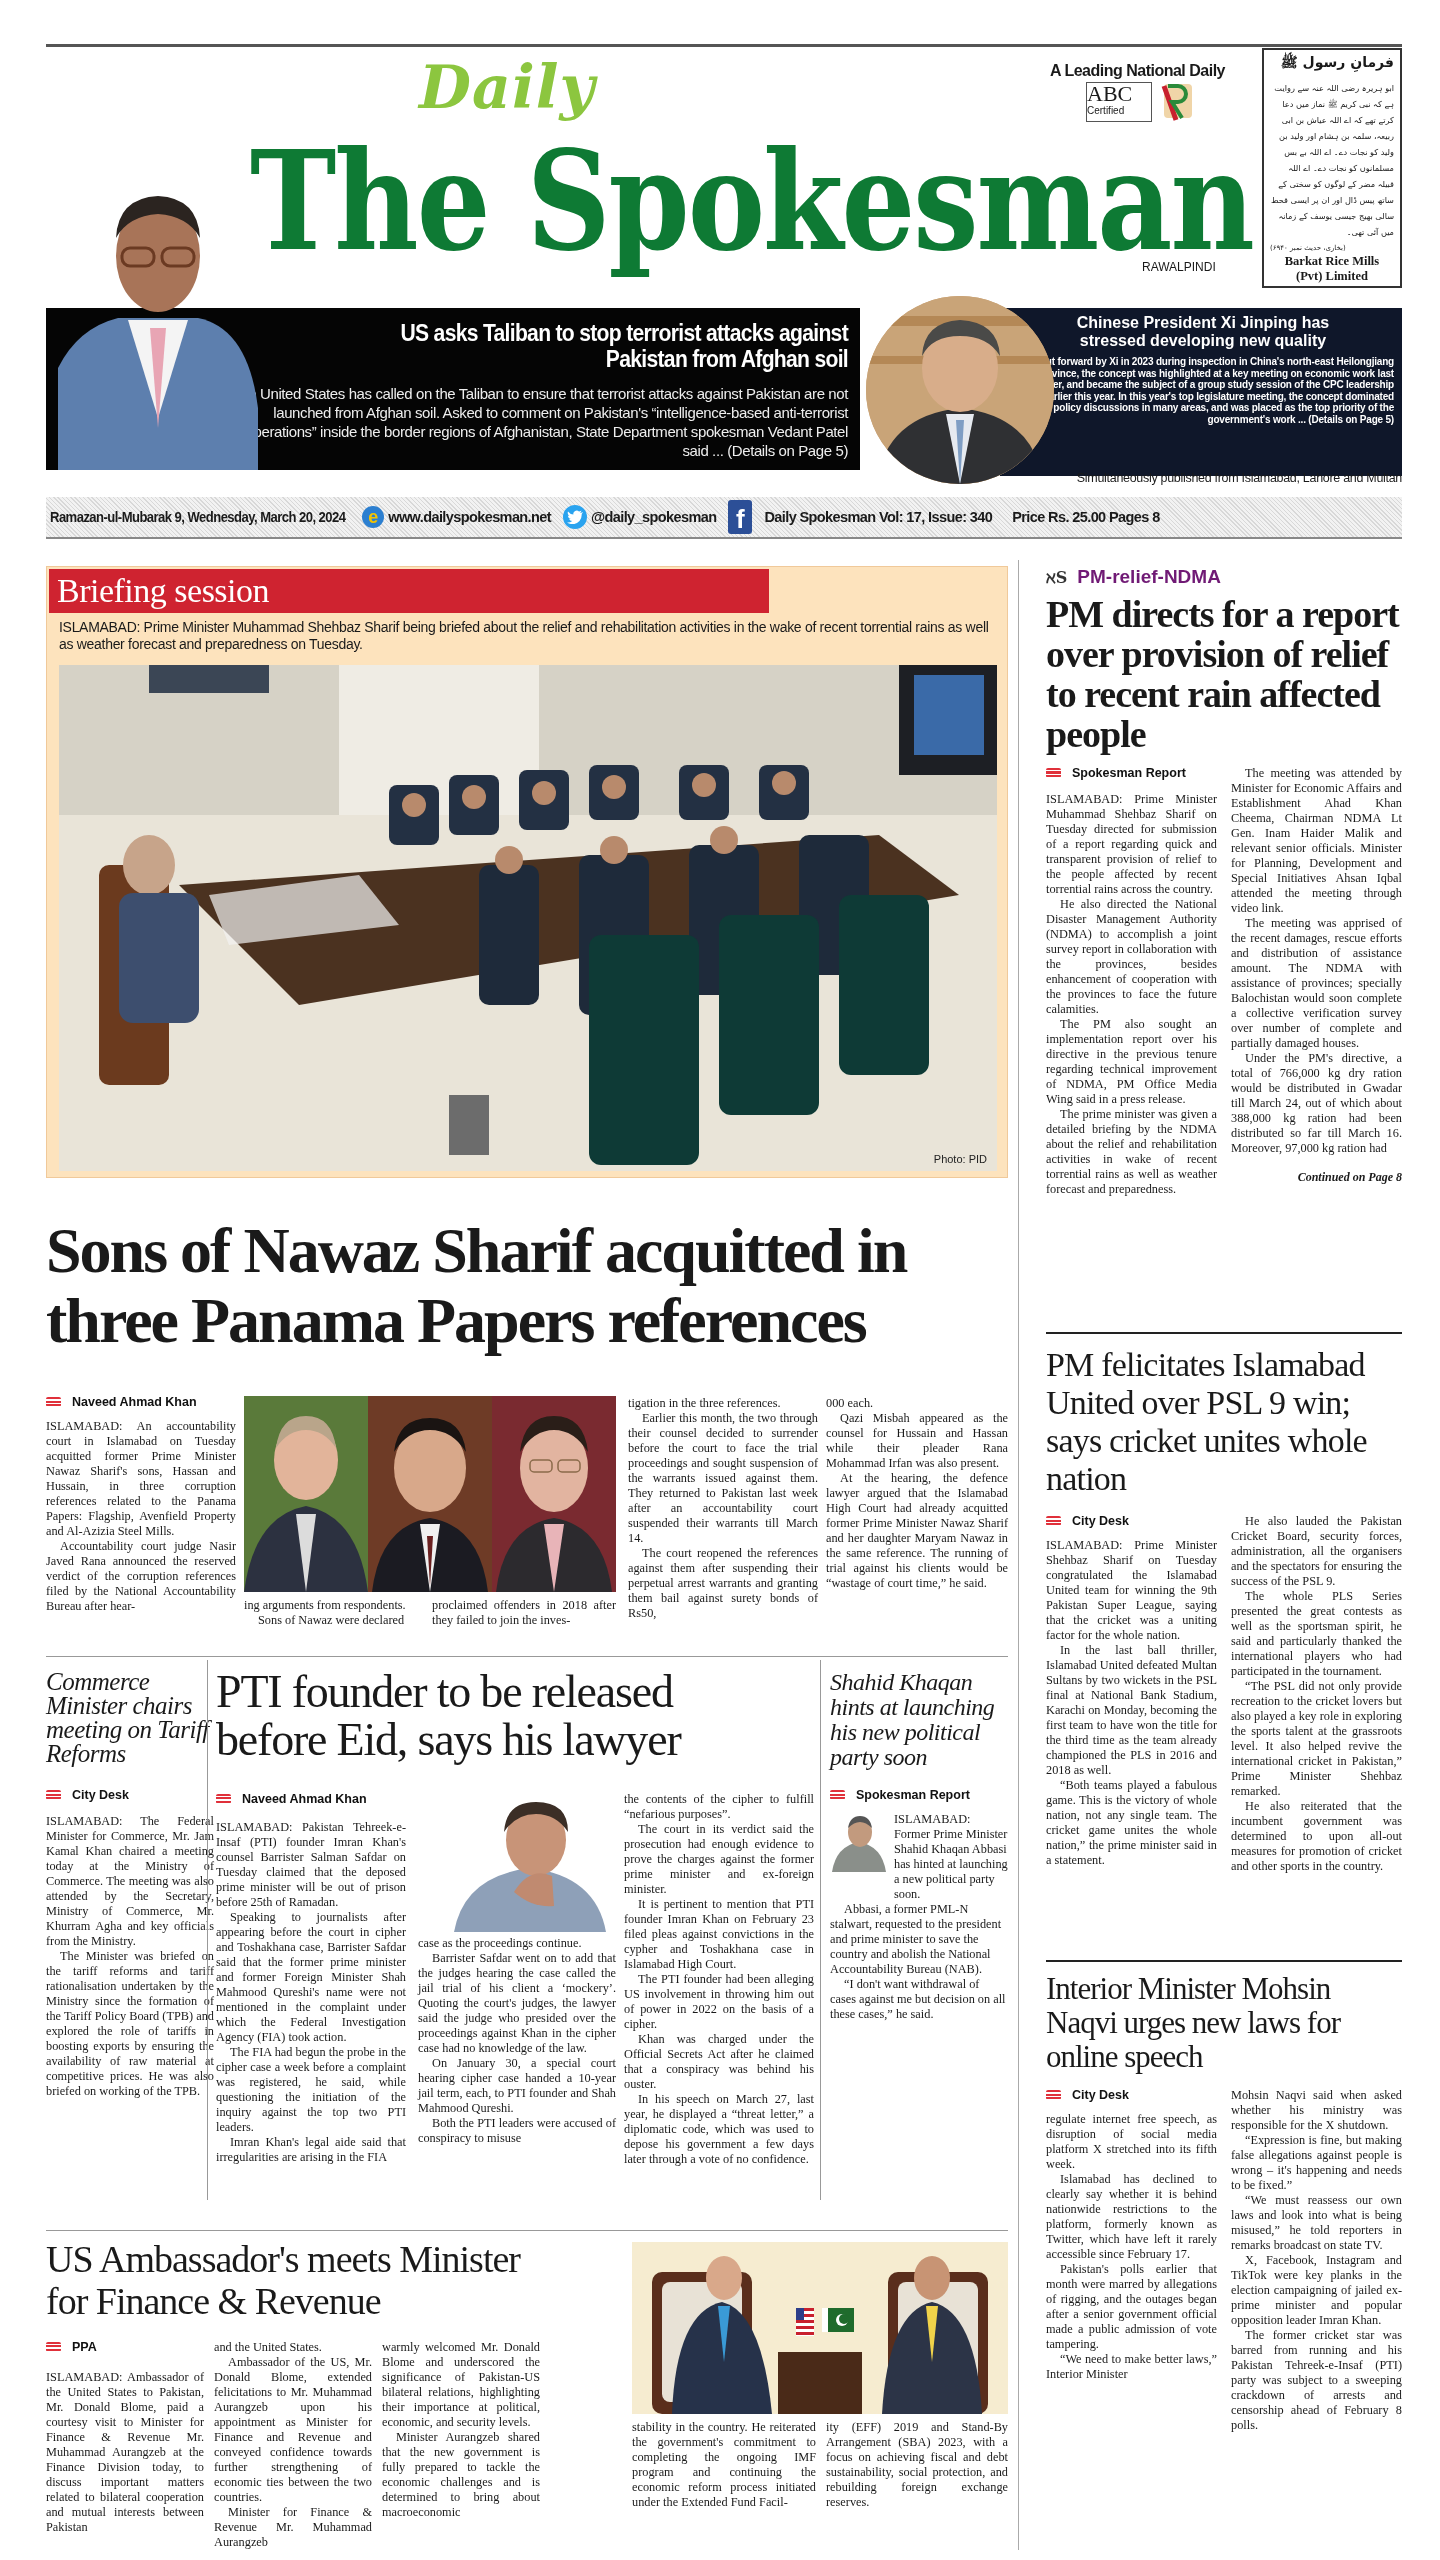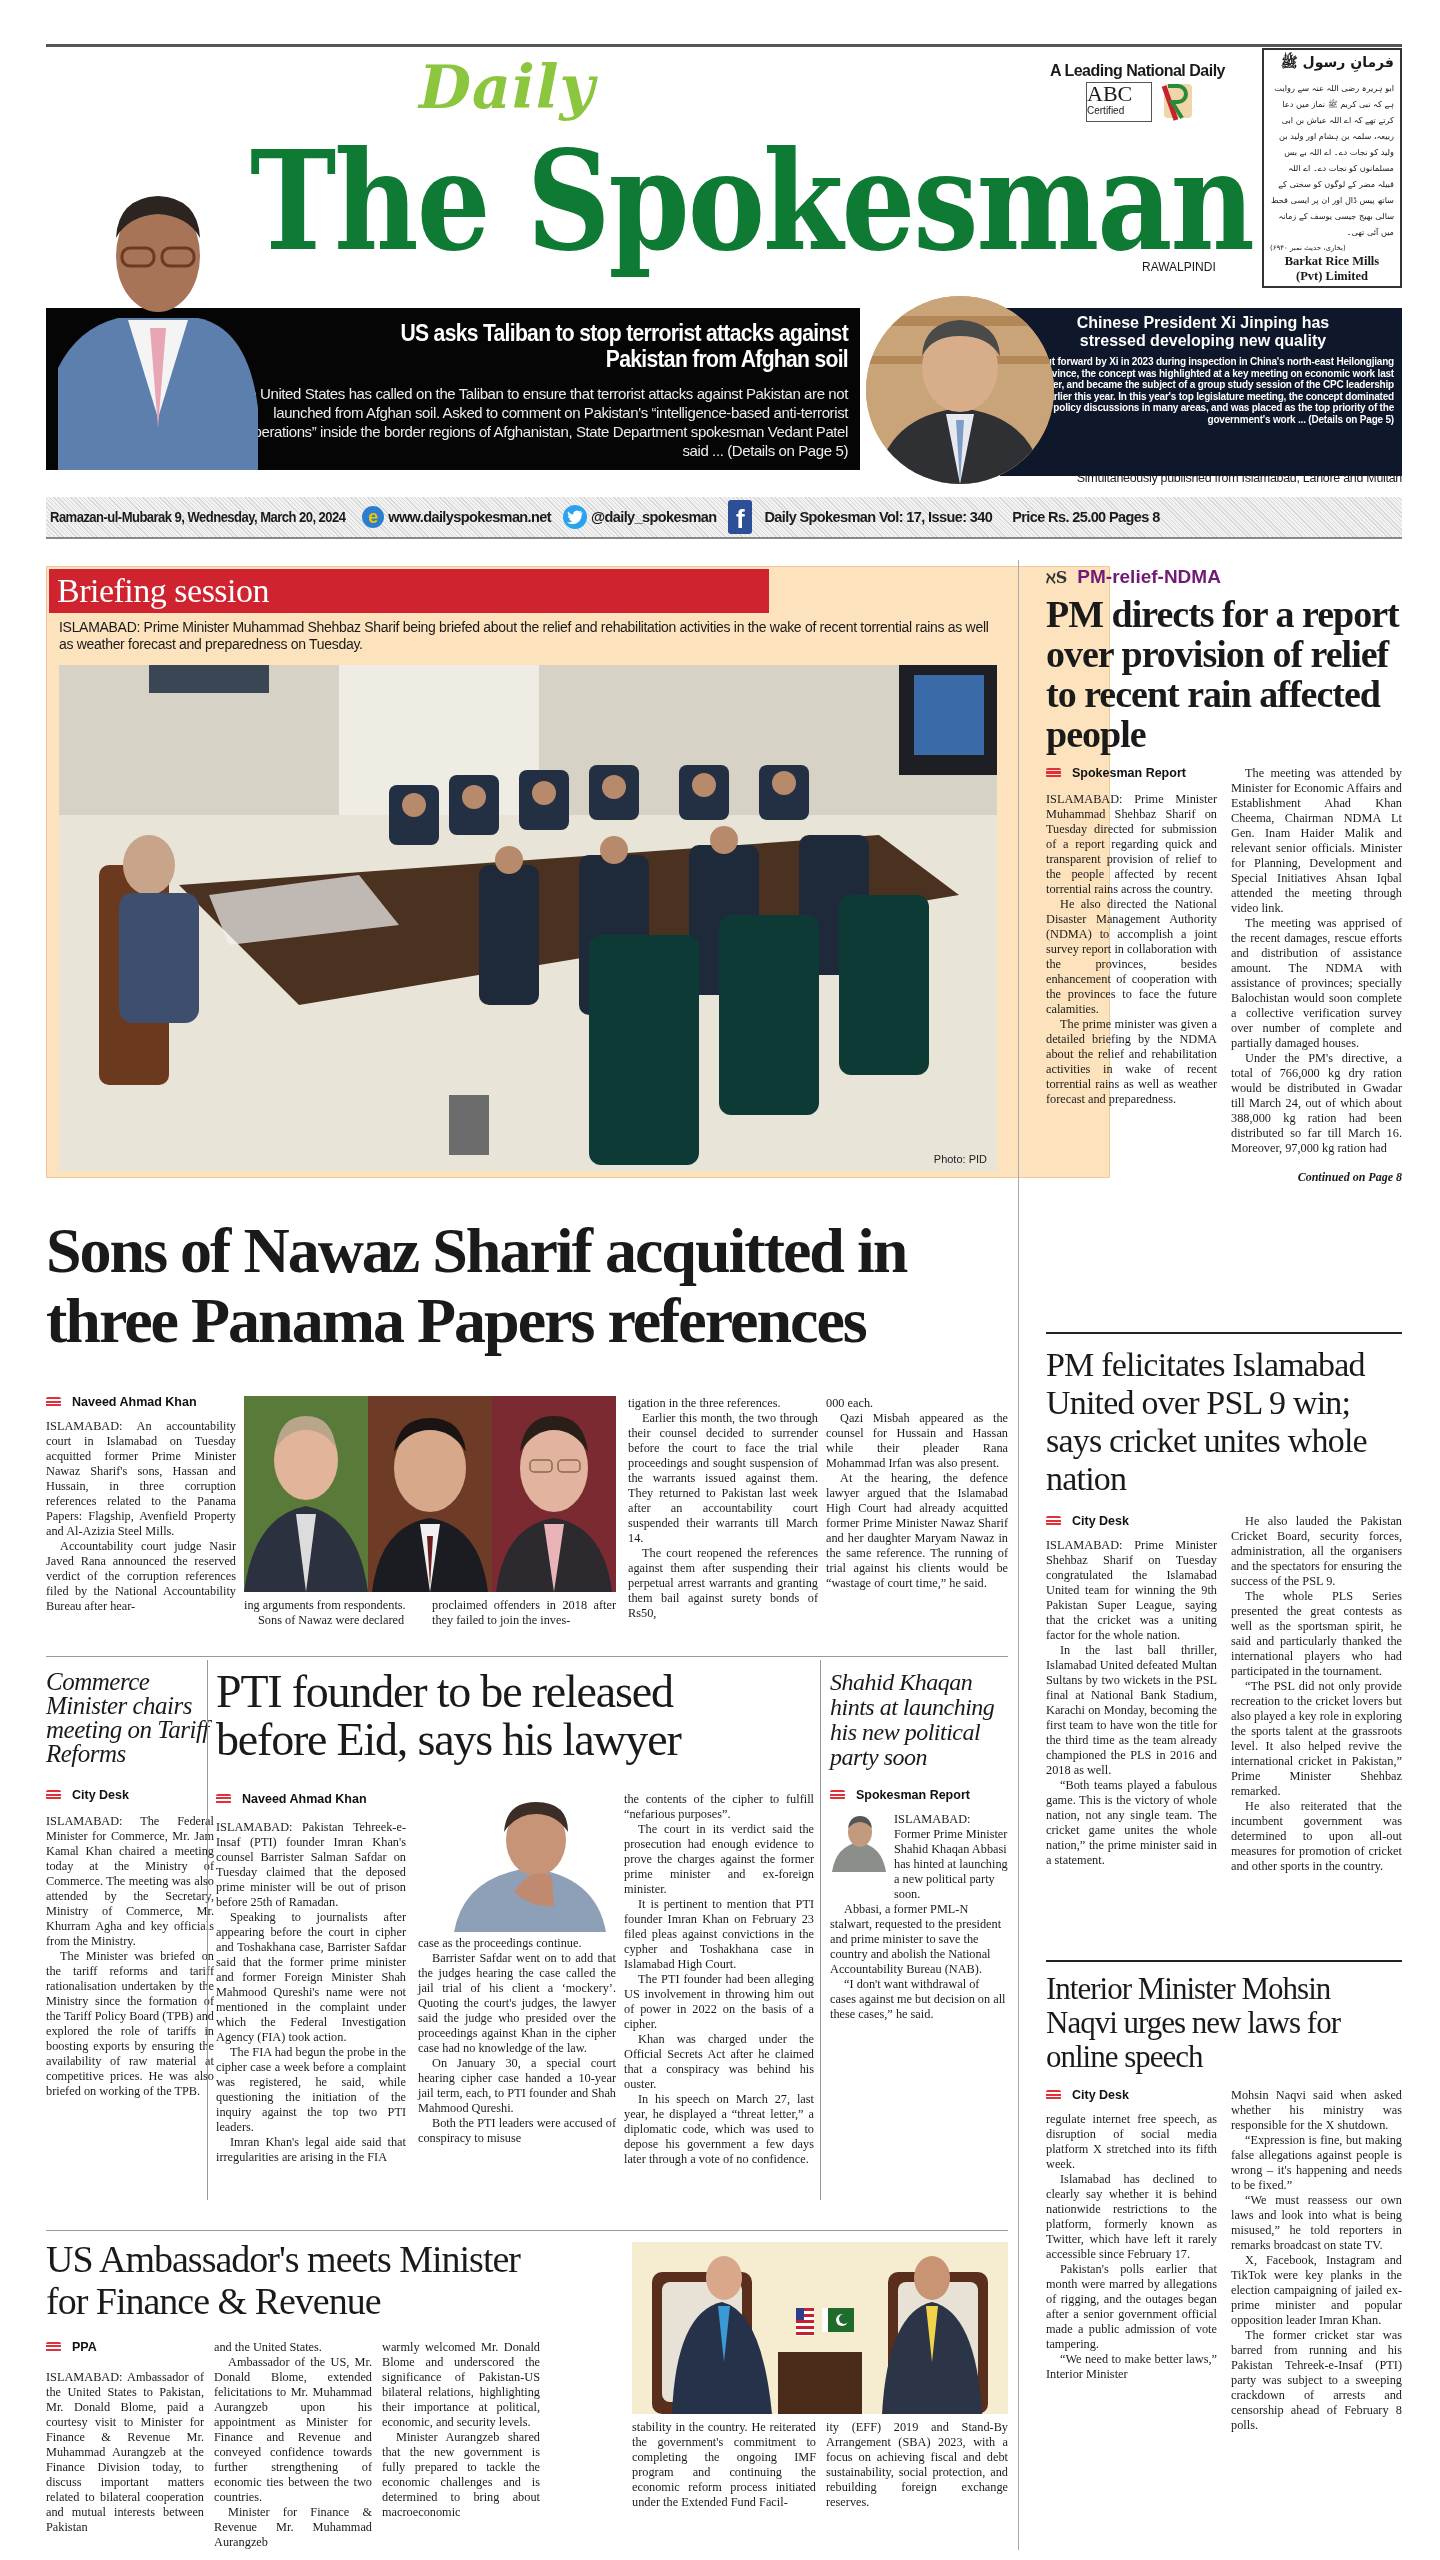--- a/index.html
+++ b/index.html
@@ -100,21 +100,21 @@
     <svg width="16" height="14" viewBox="0 0 16 14">
         <path d="M16 2 Q14 3 13 3 Q14 2 14.5 0.5 Q13 1.3 12 1.5 A3.3 3.3 0 0 0 6.4 4.5 Q3 4.3 1 1.5 Q0 4 2.3 5.8 Q1.5 5.8 0.8 5.4 Q1 8 3.6 8.6 Q2.8 8.9 2 8.7 Q2.8 11 5.2 11 Q3 12.8 0 12.5 Q7 16.5 12.5 11 Q15 8 14.7 4 Q15.5 3.2 16 2Z" fill="#fff"></path>
       </svg>
   </span>
   <span class="sans" style="font-weight:bold;font-size:14.5px;letter-spacing:-0.6px;margin-left:-8px">@daily_spokesman</span>
   <span style="width:24px;height:34px;background:#2c4f97;border-radius:3px;color:#fff;font:bold 26px 'Liberation Sans',sans-serif;display:flex;align-items:flex-end;justify-content:center;line-height:30px">f</span>
   <span class="sans" style="font-weight:bold;font-size:14.5px;letter-spacing:-0.6px">Daily Spokesman Vol: 17, Issue: 340</span>
   <span class="sans" style="font-weight:bold;font-size:14.5px;letter-spacing:-0.6px;margin-left:8px">Price Rs. 25.00 Pages 8</span>
 </div>
 
-<div class="abs" style="left:46px;top:566px;width:1064px;height:612px;background:#fde3bd;border:1px solid #f0c99a">
+<div class="abs" style="left:46px;top:566px;width:962px;height:612px;background:#fde3bd;border:1px solid #f0c99a">
   <div class="abs serif" style="left:2px;top:2px;width:720px;height:44px;background:#cf2330;color:#fff;font-size:34px;line-height:44px;padding-left:8px;letter-spacing:-0.5px;transform-origin:left">Briefing session</div>
   <div class="abs sans" style="left:12px;top:52px;width:940px;font-size:14px;line-height:17px;letter-spacing:-0.3px">ISLAMABAD: Prime Minister Muhammad Shehbaz Sharif being briefed about the relief and rehabilitation activities in the wake of recent torrential rains as well as weather forecast and preparedness on Tuesday.</div>
   <div class="photo" style="left:12px;top:98px;width:938px;height:506px;background:#e8e2d4">
     <svg width="938" height="506" viewBox="0 0 938 506">
       <rect width="938" height="506" fill="#e9e4d8"></rect>
       <rect x="0" y="0" width="938" height="150" fill="#d6d2c6"></rect>
       <rect x="280" y="0" width="200" height="150" fill="#efece4"></rect>
       <rect x="90" y="0" width="120" height="28" fill="#3b4655"></rect>
       <rect x="840" y="0" width="98" height="110" fill="#1d1f24"></rect>
       <rect x="855" y="10" width="70" height="80" fill="#3a6aa8"></rect>
@@ -167,20 +167,21 @@
   </div>
   <div class="serif" style="font-weight:bold;font-size:38px;line-height:40px;letter-spacing:-1px;margin-top:6px">PM directs for a report over provision of relief to recent rain affected people</div>
   <div style="display:flex;gap:14px;margin-top:12px">
     <div class="col" style="width:171px">
       <div class="byline" style="margin-bottom:12px">
           <span class="byicon"></span>
           <span>Spokesman Report</span>
         </div>
       <p class="body noind">ISLAMABAD: Prime Minister Muhammad Shehbaz Sharif on Tuesday directed for submission of a report regarding quick and transparent provision of relief to the people affected by recent torrential rains across the country.</p>
       <p class="body">He also directed the National Disaster Management Authority (NDMA) to accomplish a joint survey report in collaboration with the provinces, besides enhancement of cooperation with the provinces to face the future calamities.</p>
+      <p class="body">The PM also sought an implementation report over his directive in the previous tenure regarding technical improvement of NDMA, PM Office Media Wing said in a press release.</p>
       <p class="body">The prime minister was given a detailed briefing by the NDMA about the relief and rehabilitation activities in wake of recent torrential rains as well as weather forecast and preparedness.</p>
     </div>
     <div class="col" style="width:171px">
       <p class="body">The meeting was attended by Minister for Economic Affairs and Establishment Ahad Khan Cheema, Chairman NDMA Lt Gen. Inam Haider Malik and relevant senior officials. Minister for Planning, Development and Special Initiatives Ahsan Iqbal attended the meeting through video link.</p>
       <p class="body">The meeting was apprised of the recent damages, rescue efforts and distribution of assistance amount. The NDMA with assistance of provinces; specially Balochistan would soon complete a collective verification survey over number of complete and partially damaged houses.</p>
       <p class="body">Under the PM's directive, a total of 766,000 kg dry ration would be distributed in Gwadar till March 24, out of which about 388,000 kg ration had been distributed so far till March 16. Moreover, 97,000 kg ration had</p>
       <div class="serif" style="text-align:right;font-style:italic;font-weight:bold;font-size:12px;margin-top:14px">Continued on Page 8</div>
     </div>
   </div>
 </div>

